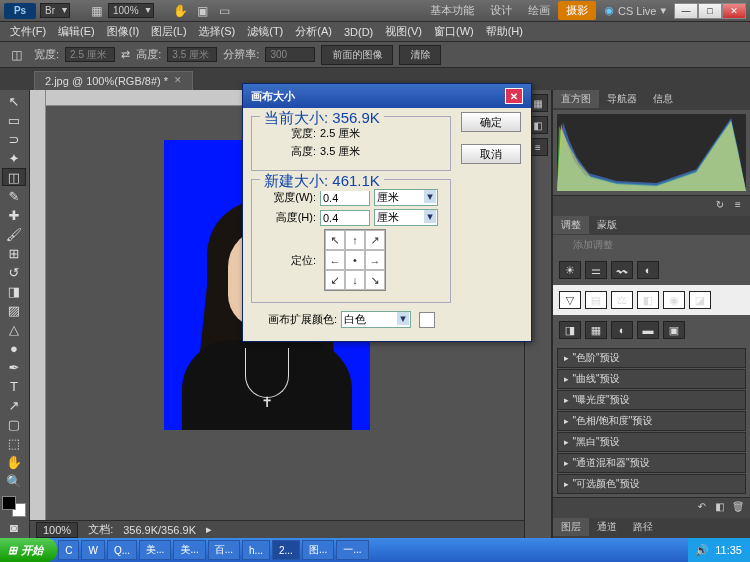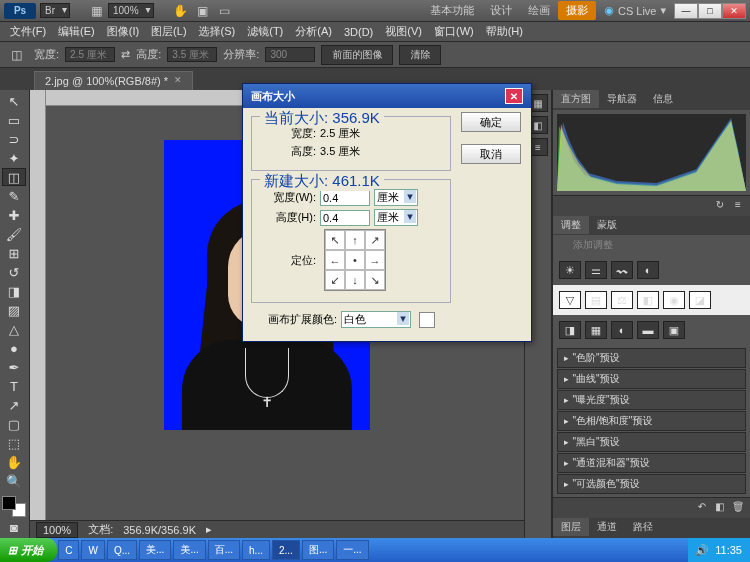--- a/index.html
+++ b/index.html
@@ -50,21 +50,21 @@
 .dlg-title .dlgx{margin-left:auto;width:18px;height:16px;background:#d35;color:#fff;display:flex;align-items:center;justify-content:center;border:1px solid #fff;font-size:10px}
 .dlg-body{padding:8px 8px 10px 8px;position:relative}
 .grp{border:1px solid #aab;margin-bottom:8px;padding:6px 8px 8px 8px;position:relative}
 .grp .glabel{position:absolute;top:-8px;left:8px;background:#ece9d8;padding:0 4px;color:#1144aa;font-size:15px}
 .row{display:flex;align-items:center;margin:3px 0;gap:4px}
 .row .k{width:56px;text-align:right;color:#000}
 .row .v{color:#000}
 .dlg-btn{position:absolute;right:10px;width:60px;height:20px;background:linear-gradient(#fff,#ddd);border:1px solid #888;font-size:11px;display:flex;align-items:center;justify-content:center}
 #btn-ok{top:4px}#btn-cancel{top:36px}
 .dlg-input{width:50px;border:1px solid #7a9;padding:1px 2px;font-size:11px;background:#fff}
-.dlg-sel{width:44px;border:1px solid #7a9;background:#fff;font-size:11px;padding:0 12px 0 2px;position:relative;display:inline-block}
+.dlg-sel{width:64px;border:1px solid #7a9;background:#fff;font-size:11px;padding:0 12px 0 2px;position:relative;display:inline-block}
 .dlg-sel::after{content:"▾";position:absolute;right:1px;top:0;background:#cde;width:12px;text-align:center;color:#236}
 .anchor{display:grid;grid-template-columns:repeat(3,20px);grid-template-rows:repeat(3,20px);gap:0;border:1px solid #888;background:#fff;margin-left:4px}
 .anchor div{border:1px solid #bbb;display:flex;align-items:center;justify-content:center;font-size:11px;color:#333}
 .rpanel{width:198px;background:#535353;display:flex;flex-direction:column;border-left:1px solid #2a2a2a}
 .ptabs{display:flex;background:#3e3e3e;height:20px;align-items:flex-start}
 .ptab{padding:2px 8px;color:#ccc;font-size:10px}
 .ptab.act{background:#535353}
 .histo{height:78px;background:#2a2a2a;margin:4px;position:relative;overflow:hidden}
 .histo svg{width:100%;height:100%}
 .adj-icons{display:flex;flex-wrap:wrap;gap:4px;padding:6px;background:#535353}

